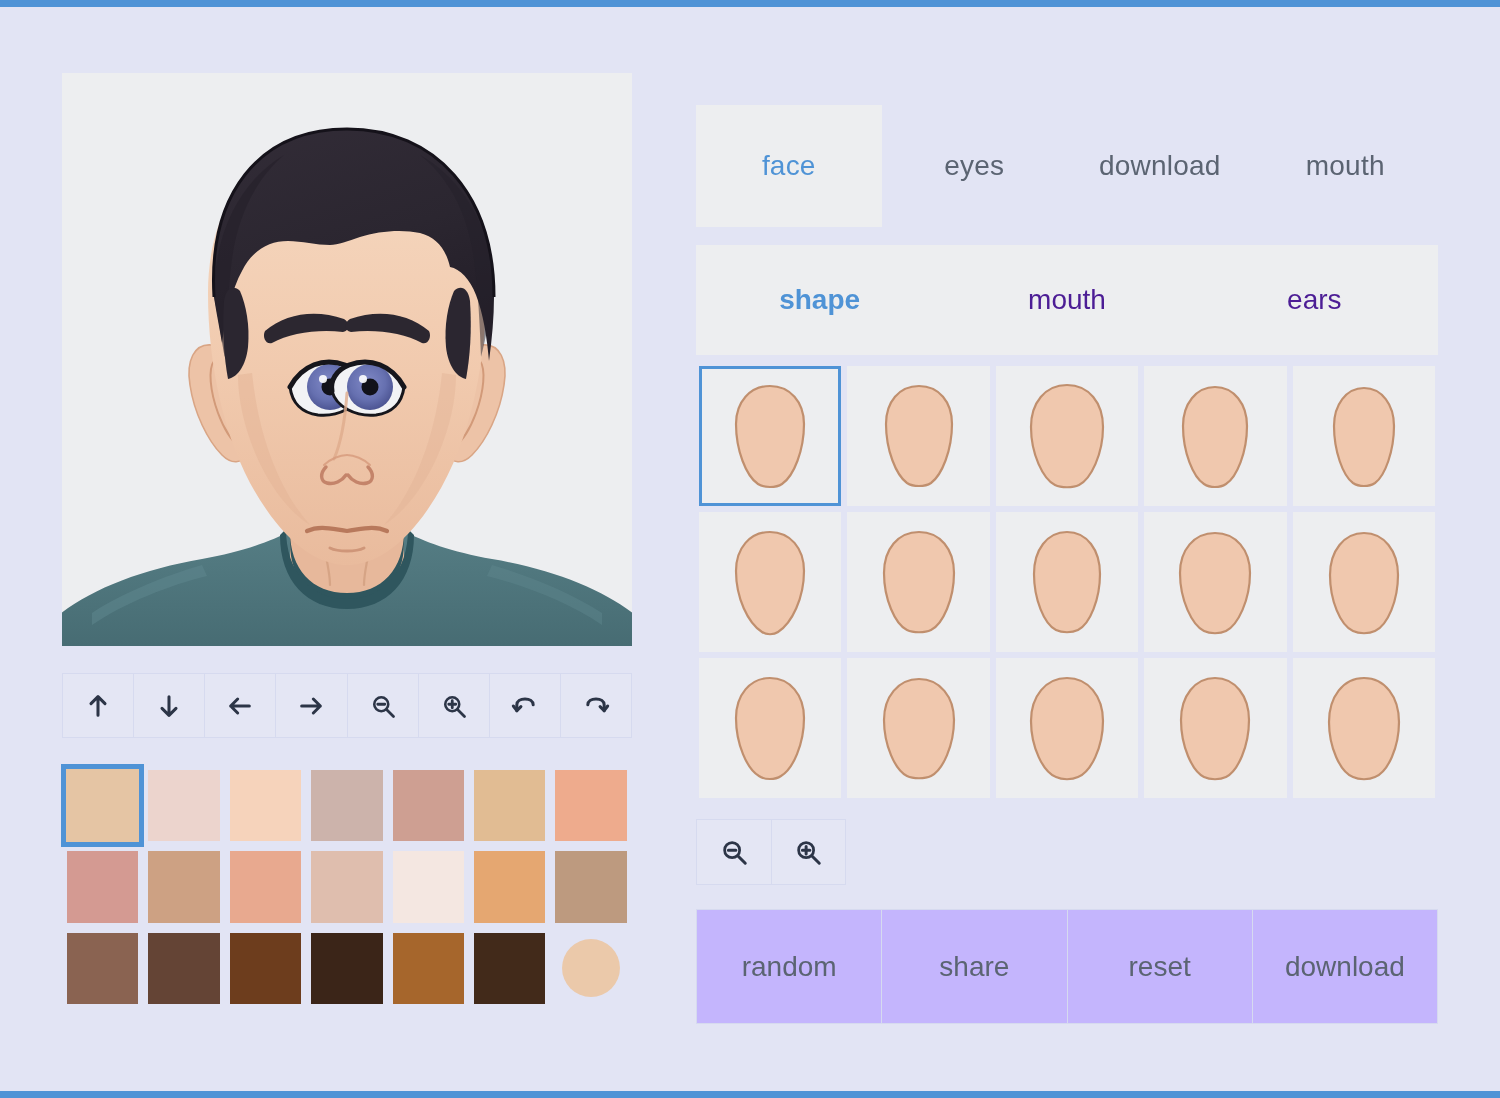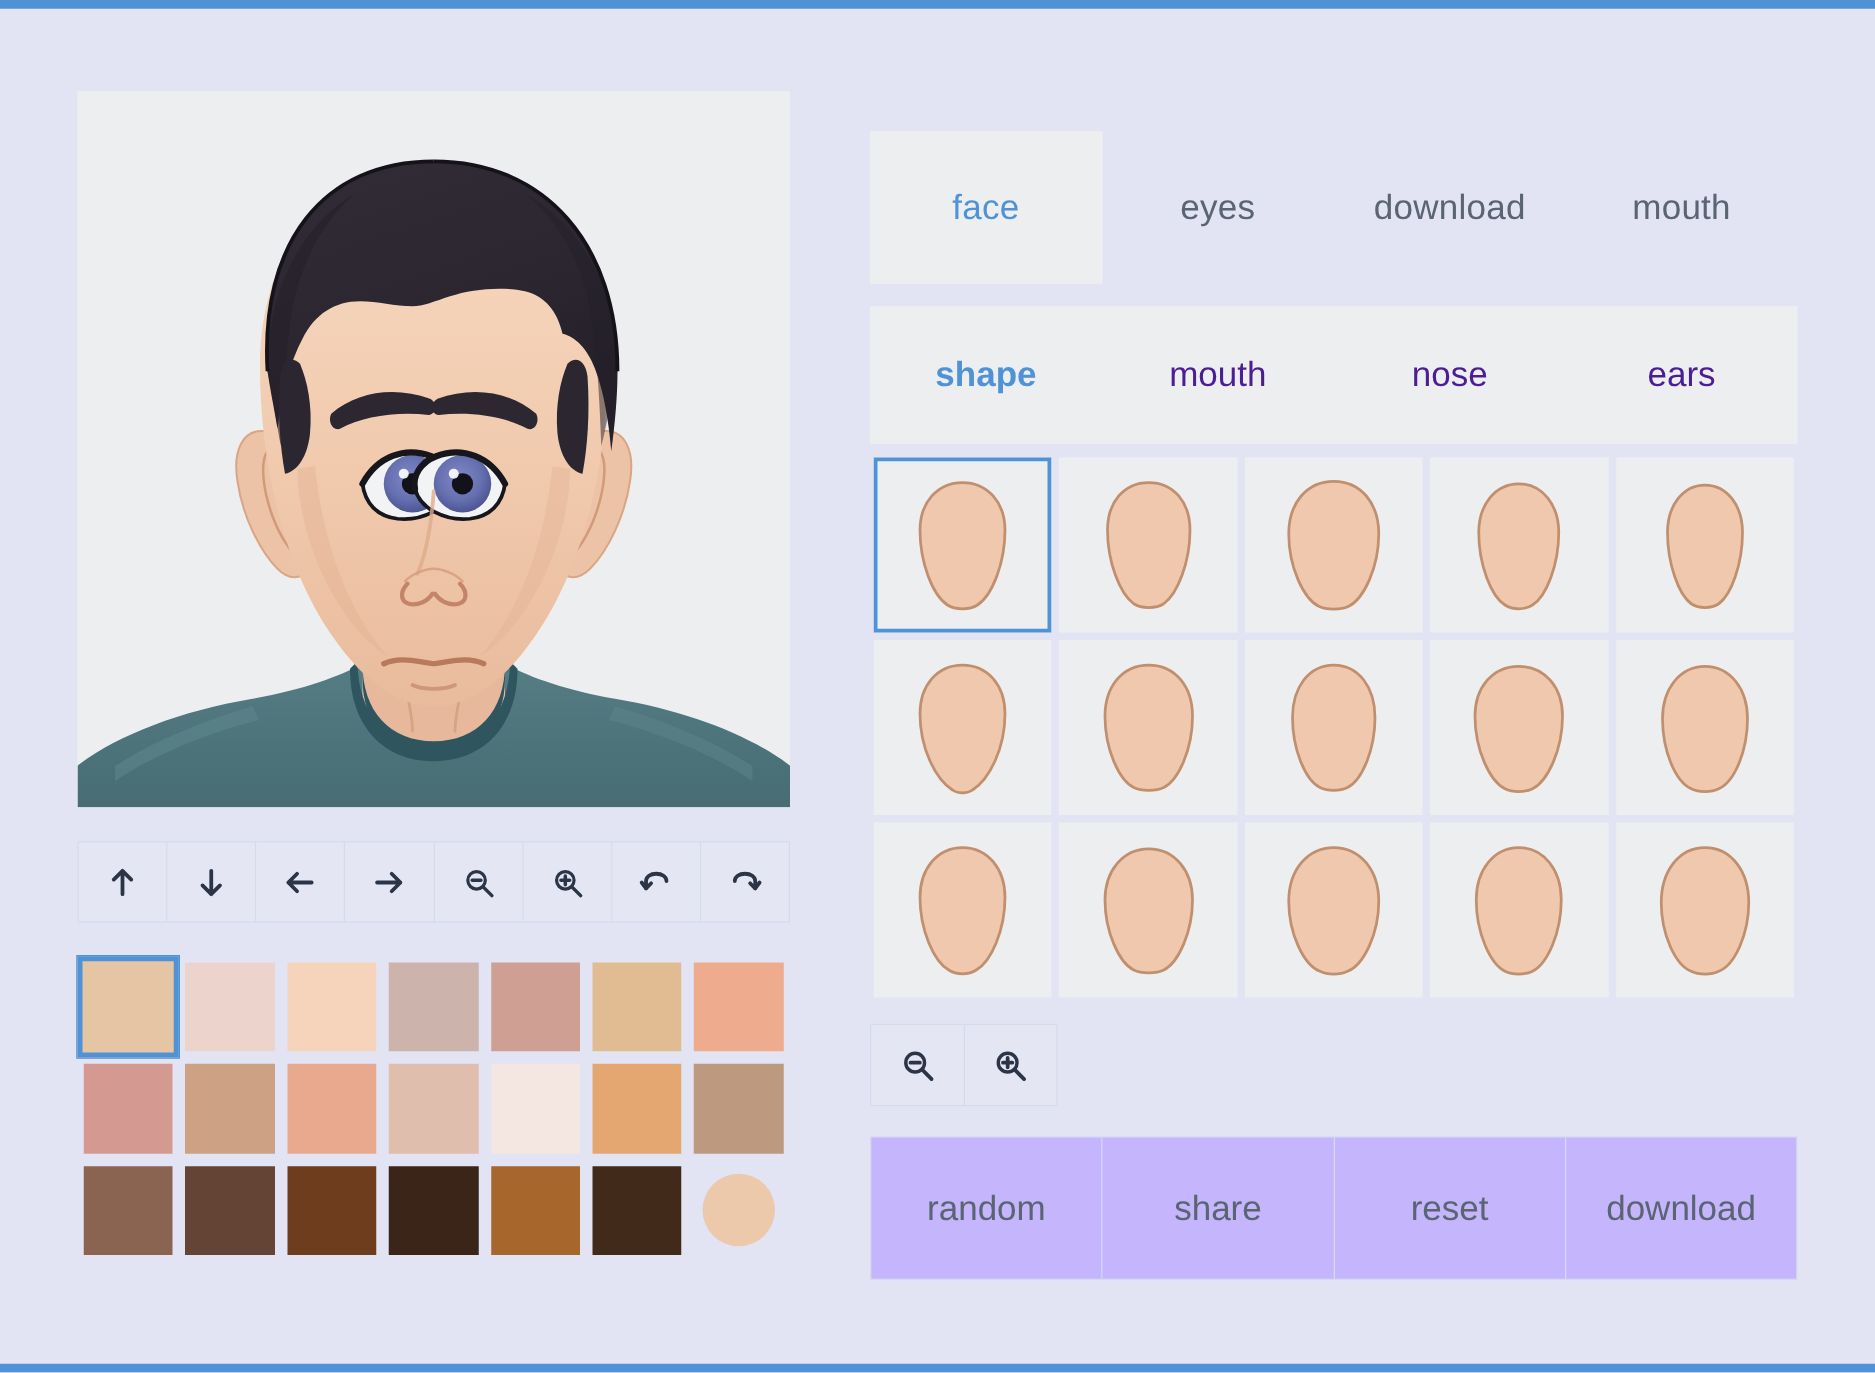--- a/index.html
+++ b/index.html
@@ -381,21 +381,20 @@
     <div id="main-tabs">
         <div class="main-tab active">face</div>
         <div class="main-tab">eyes</div>
         <div class="main-tab">download</div>
         <div class="main-tab">mouth</div>
       </div>
 
     <div id="sub-tabs">
         <div class="sub-tab active">shape</div>
         <div class="sub-tab">mouth</div>
-        <div class="sub-tab">nose</div>
         <div class="sub-tab">ears</div>
       </div>
 
     <div id="shape-grid">
         <div class="shape-cell selected">
           <div class="inner">
             <svg viewBox="0 0 92 112" xmlns="http://www.w3.org/2000/svg">
               <path d="M46 6 C66 6 80 22 80 44 C80 70 70 96 58 104 C52 108 40 108 34 104 C22 96 12 70 12 44 C12 22 26 6 46 6 Z" fill="#f0c8ae" stroke="#c08f6e" stroke-width="2.2"></path>
             </svg>
           </div>

